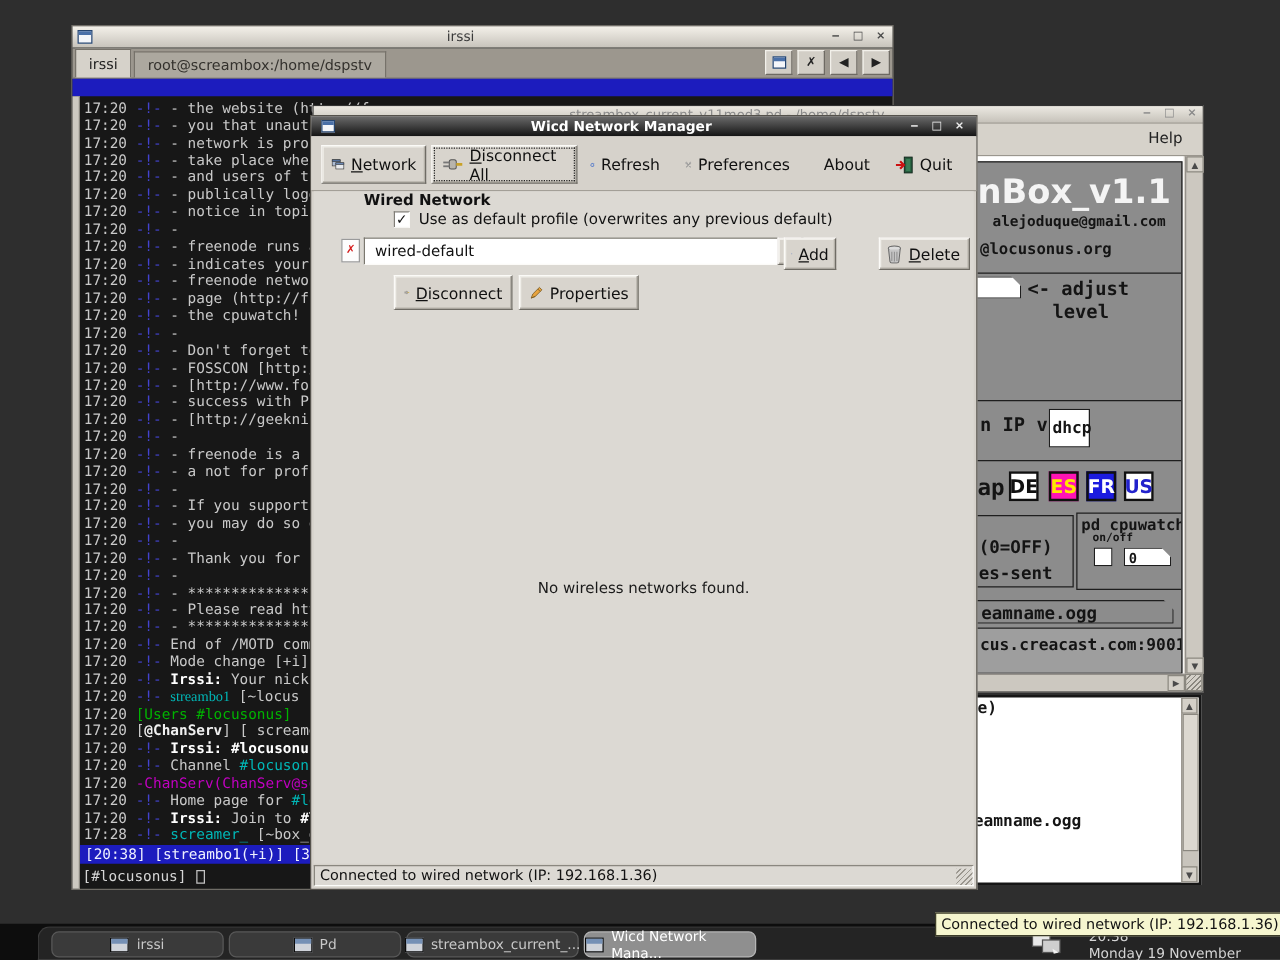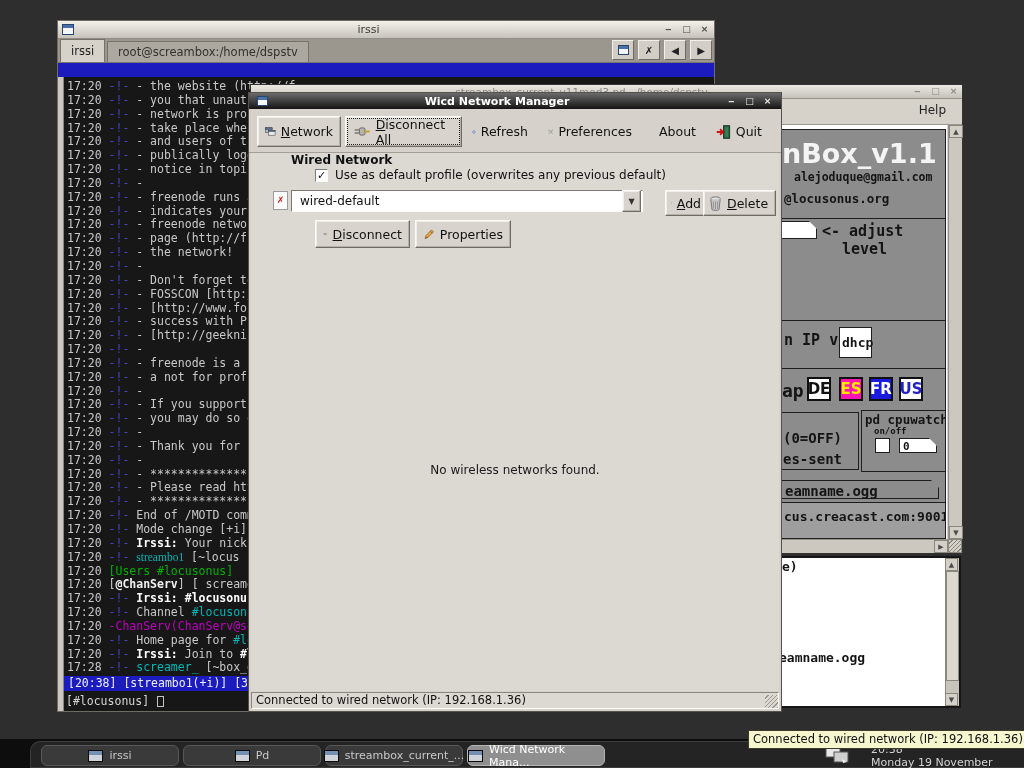--- a/index.html
+++ b/index.html
@@ -119,21 +119,21 @@
       <div class="tline"><span style="color: rgb(201, 201, 201);">17:20 </span><span style="color: rgb(67, 67, 207);">-!- </span><span style="color: rgb(201, 201, 201);">- network is proh</span></div>
       <div class="tline"><span style="color: rgb(201, 201, 201);">17:20 </span><span style="color: rgb(67, 67, 207);">-!- </span><span style="color: rgb(201, 201, 201);">- take place wher</span></div>
       <div class="tline"><span style="color: rgb(201, 201, 201);">17:20 </span><span style="color: rgb(67, 67, 207);">-!- </span><span style="color: rgb(201, 201, 201);">- and users of th</span></div>
       <div class="tline"><span style="color: rgb(201, 201, 201);">17:20 </span><span style="color: rgb(67, 67, 207);">-!- </span><span style="color: rgb(201, 201, 201);">- publically logg</span></div>
       <div class="tline"><span style="color: rgb(201, 201, 201);">17:20 </span><span style="color: rgb(67, 67, 207);">-!- </span><span style="color: rgb(201, 201, 201);">- notice in topic</span></div>
       <div class="tline"><span style="color: rgb(201, 201, 201);">17:20 </span><span style="color: rgb(67, 67, 207);">-!- </span><span style="color: rgb(201, 201, 201);">-</span></div>
       <div class="tline"><span style="color: rgb(201, 201, 201);">17:20 </span><span style="color: rgb(67, 67, 207);">-!- </span><span style="color: rgb(201, 201, 201);">- freenode runs a</span></div>
       <div class="tline"><span style="color: rgb(201, 201, 201);">17:20 </span><span style="color: rgb(67, 67, 207);">-!- </span><span style="color: rgb(201, 201, 201);">- indicates your </span></div>
       <div class="tline"><span style="color: rgb(201, 201, 201);">17:20 </span><span style="color: rgb(67, 67, 207);">-!- </span><span style="color: rgb(201, 201, 201);">- freenode networ</span></div>
       <div class="tline"><span style="color: rgb(201, 201, 201);">17:20 </span><span style="color: rgb(67, 67, 207);">-!- </span><span style="color: rgb(201, 201, 201);">- page (http://fr</span></div>
-      <div class="tline"><span style="color: rgb(201, 201, 201);">17:20 </span><span style="color: rgb(67, 67, 207);">-!- </span><span style="color: rgb(201, 201, 201);">- the network!</span></div>
+      <div class="tline"><span style="color: rgb(201, 201, 201);">17:20 </span><span style="color: rgb(67, 67, 207);">-!- </span><span style="color: rgb(201, 201, 201);">- the cpuwatch!</span></div>
       <div class="tline"><span style="color: rgb(201, 201, 201);">17:20 </span><span style="color: rgb(67, 67, 207);">-!- </span><span style="color: rgb(201, 201, 201);">-</span></div>
       <div class="tline"><span style="color: rgb(201, 201, 201);">17:20 </span><span style="color: rgb(67, 67, 207);">-!- </span><span style="color: rgb(201, 201, 201);">- Don't forget to</span></div>
       <div class="tline"><span style="color: rgb(201, 201, 201);">17:20 </span><span style="color: rgb(67, 67, 207);">-!- </span><span style="color: rgb(201, 201, 201);">- FOSSCON [http:/</span></div>
       <div class="tline"><span style="color: rgb(201, 201, 201);">17:20 </span><span style="color: rgb(67, 67, 207);">-!- </span><span style="color: rgb(201, 201, 201);">- [http://www.fos</span></div>
       <div class="tline"><span style="color: rgb(201, 201, 201);">17:20 </span><span style="color: rgb(67, 67, 207);">-!- </span><span style="color: rgb(201, 201, 201);">- success with Pi</span></div>
       <div class="tline"><span style="color: rgb(201, 201, 201);">17:20 </span><span style="color: rgb(67, 67, 207);">-!- </span><span style="color: rgb(201, 201, 201);">- [http://geeknic</span></div>
       <div class="tline"><span style="color: rgb(201, 201, 201);">17:20 </span><span style="color: rgb(67, 67, 207);">-!- </span><span style="color: rgb(201, 201, 201);">-</span></div>
       <div class="tline"><span style="color: rgb(201, 201, 201);">17:20 </span><span style="color: rgb(67, 67, 207);">-!- </span><span style="color: rgb(201, 201, 201);">- freenode is a s</span></div>
       <div class="tline"><span style="color: rgb(201, 201, 201);">17:20 </span><span style="color: rgb(67, 67, 207);">-!- </span><span style="color: rgb(201, 201, 201);">- a not for profi</span></div>
       <div class="tline"><span style="color: rgb(201, 201, 201);">17:20 </span><span style="color: rgb(67, 67, 207);">-!- </span><span style="color: rgb(201, 201, 201);">-</span></div>
@@ -296,21 +296,21 @@
   </div>
   <div class="abs" id="wicd-content">
     <div class="wc" id="wired-head">Wired Network</div>
     <div class="wc" id="chk">✓</div>
     <div class="wc" id="chk-label">Use as default profile (overwrites any previous default)</div>
     <div class="wc" id="broken">✗</div>
     <div class="wc" id="combo">
       <div id="combo-value">wired-default</div>
       <div id="combo-arrow" class="raised">▼</div>
     </div>
-    <div class="wc tbtn raised" style="left:414px;top:37px;width:42px;height:26px;padding:4px 5px">
+    <div class="wc tbtn raised" style="left:376px;top:37px;width:42px;height:26px;padding:4px 5px">
       <svg width="14" height="14" viewBox="0 0 18 18">
           <path d="M9 2v14M2 9h14" stroke="#2f5cbe" stroke-width="5.5"></path>
           <path d="M9 3v12M3 9h12" stroke="#6f97e0" stroke-width="2.2"></path>
         </svg>
       <span><span class="u">A</span><span>dd</span></span>
     </div>
     <div class="wc tbtn raised" style="left:452px;top:37px;width:73px;height:26px;padding:0 5px">
       <svg width="13" height="15" viewBox="0 0 16 18">
           <ellipse cx="8" cy="3.2" rx="6" ry="2.4" fill="#dcdcdc" stroke="#666"></ellipse>
           <path d="M2.3 4.2l1.3 11.6a2 2 0 0 0 2 1.6h4.8a2 2 0 0 0 2-1.6l1.3-11.6" fill="#c6c6c6" stroke="#666"></path>

